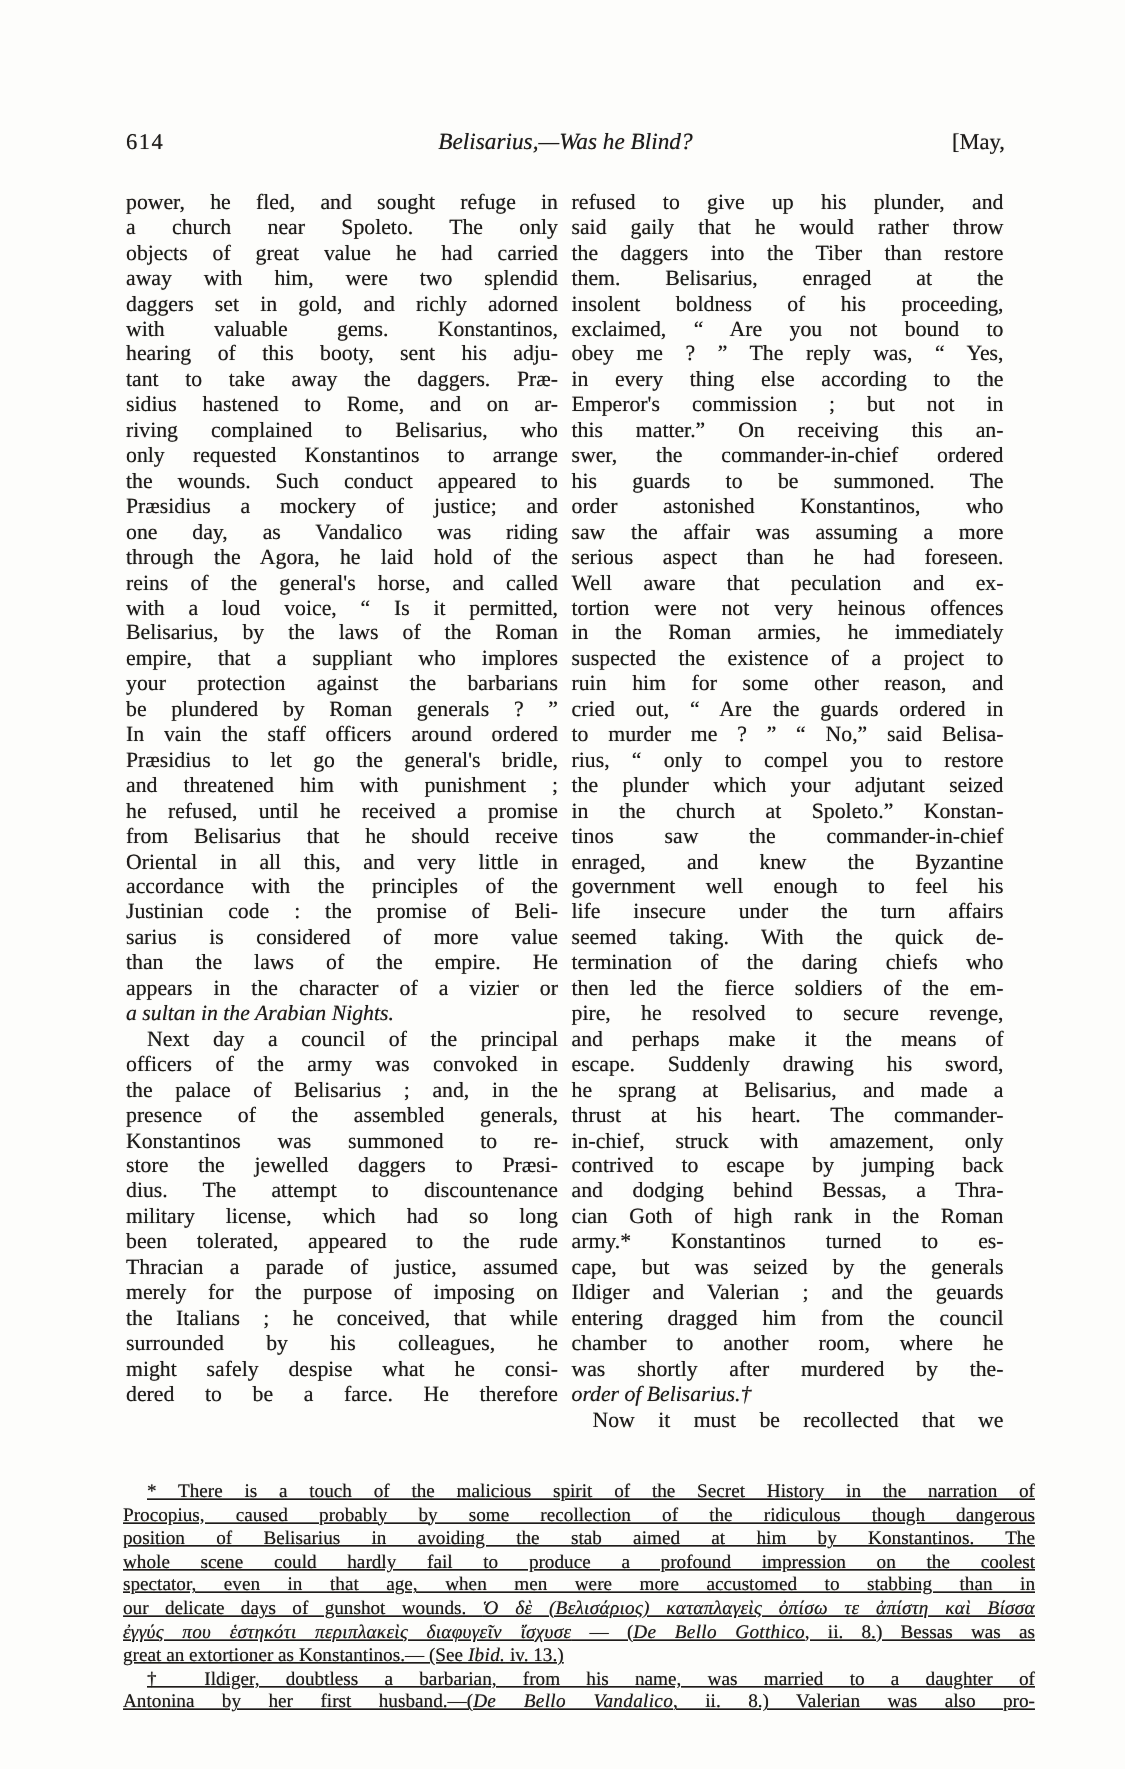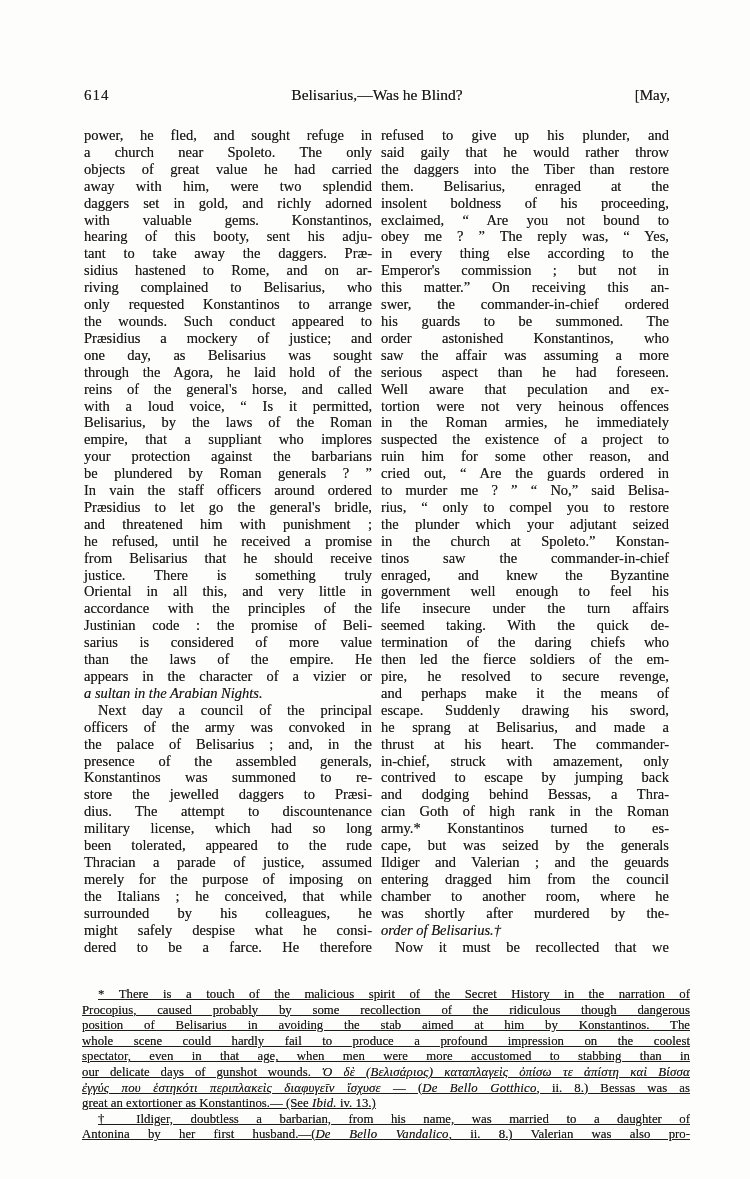--- a/index.html
+++ b/index.html
@@ -13,21 +13,21 @@
   .page { position: relative; width: 750px; height: 1179px; }
   
   .ink { text-shadow: 0 0 0.5px rgba(20,18,16,0.65); }
 
   .header {
     position: absolute; top: 86px; left: 84px; width: 586px;
     display: flex; justify-content: flex-end; align-items: baseline;
     font-size: 15px; line-height: 18px;
   }
   .page-number { width: 90px; letter-spacing: 1px; }
-  .running-title { flex: 1; text-align: center; font-size: 15.5px; }
+  .running-title { flex: 1; text-align: center; font-style: italic; font-size: 15.5px; }
   .issue-month { width: 90px; text-align: right; }
 
   .body-columns {
     position: absolute; top: 127px; left: 84px; width: 586px;
     display: flex; gap: 9px;
   }
   .col { width: 288px; }
   .line {
     font-size: 14.5px; line-height: 16.9px;
     text-align: justify; text-align-last: justify;
@@ -67,34 +67,33 @@
         <div class="line">away with him, were two splendid</div>
         <div class="line">daggers set in gold, and richly adorned</div>
         <div class="line">with valuable gems.  Konstantinos,</div>
         <div class="line">hearing of this booty, sent his adju-</div>
         <div class="line">tant to take away the daggers.  Præ-</div>
         <div class="line">sidius hastened to Rome, and on ar-</div>
         <div class="line">riving complained to Belisarius, who</div>
         <div class="line">only requested Konstantinos to arrange</div>
         <div class="line">the wounds.  Such conduct appeared to</div>
         <div class="line">Præsidius a mockery of justice; and</div>
-        <div class="line">one day, as Belisarius was sought</div>
+        <div class="line">one day, as Vandalico was riding</div>
         <div class="line">through the Agora, he laid hold of the</div>
         <div class="line">reins of the general's horse, and called</div>
         <div class="line">with a loud voice, “ Is it permitted,</div>
         <div class="line">Belisarius, by the laws of the Roman</div>
         <div class="line">empire, that a suppliant who implores</div>
         <div class="line">your protection against the barbarians</div>
         <div class="line">be plundered by Roman generals ? ”</div>
         <div class="line">In vain the staff officers around ordered</div>
         <div class="line">Præsidius to let go the general's bridle,</div>
         <div class="line">and threatened him with punishment ;</div>
         <div class="line">he refused, until he received a promise</div>
         <div class="line">from Belisarius that he should receive</div>
-        <div class="line">justice.  There is something truly</div>
         <div class="line">Oriental in all this, and very little in</div>
         <div class="line">accordance with the principles of the</div>
         <div class="line">Justinian code : the promise of Beli-</div>
         <div class="line">sarius is considered of more value</div>
         <div class="line">than the laws of the empire.  He</div>
         <div class="line">appears in the character of a vizier or</div>
         <div class="line plain">a sultan in the Arabian Nights.</div>
         <div class="line indent">Next day a council of the principal</div>
         <div class="line">officers of the army was convoked in</div>
         <div class="line">the palace of Belisarius ; and, in the</div>

